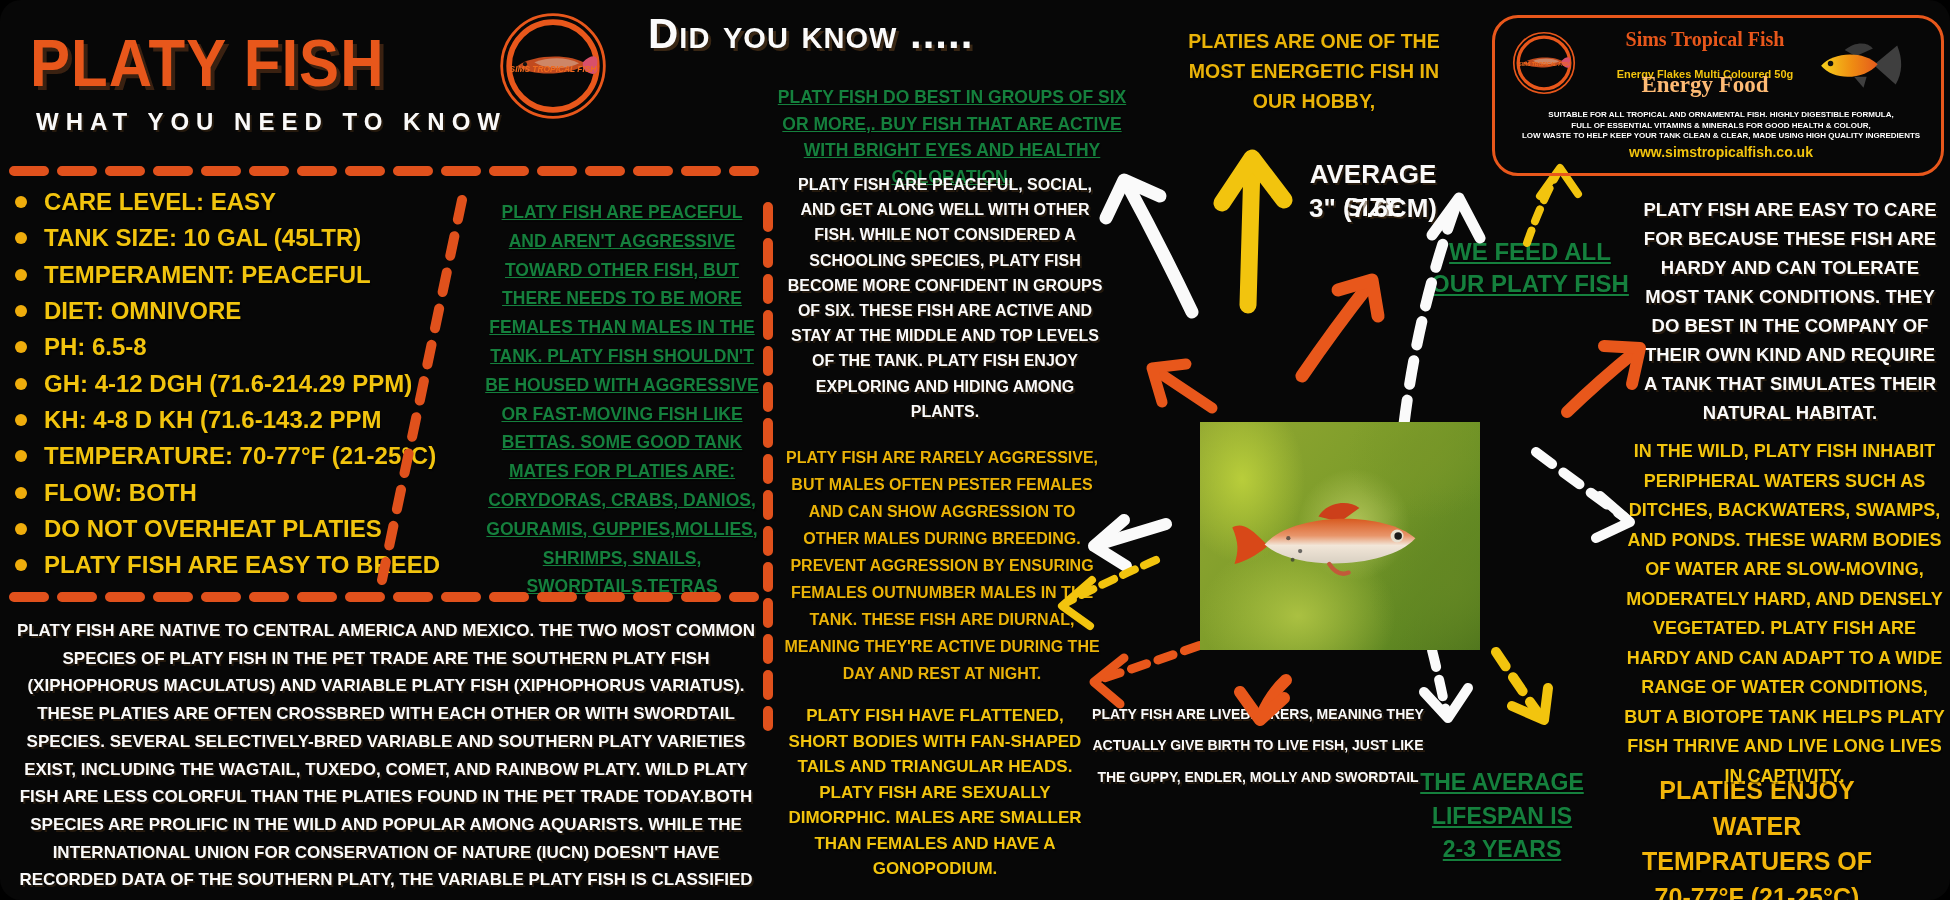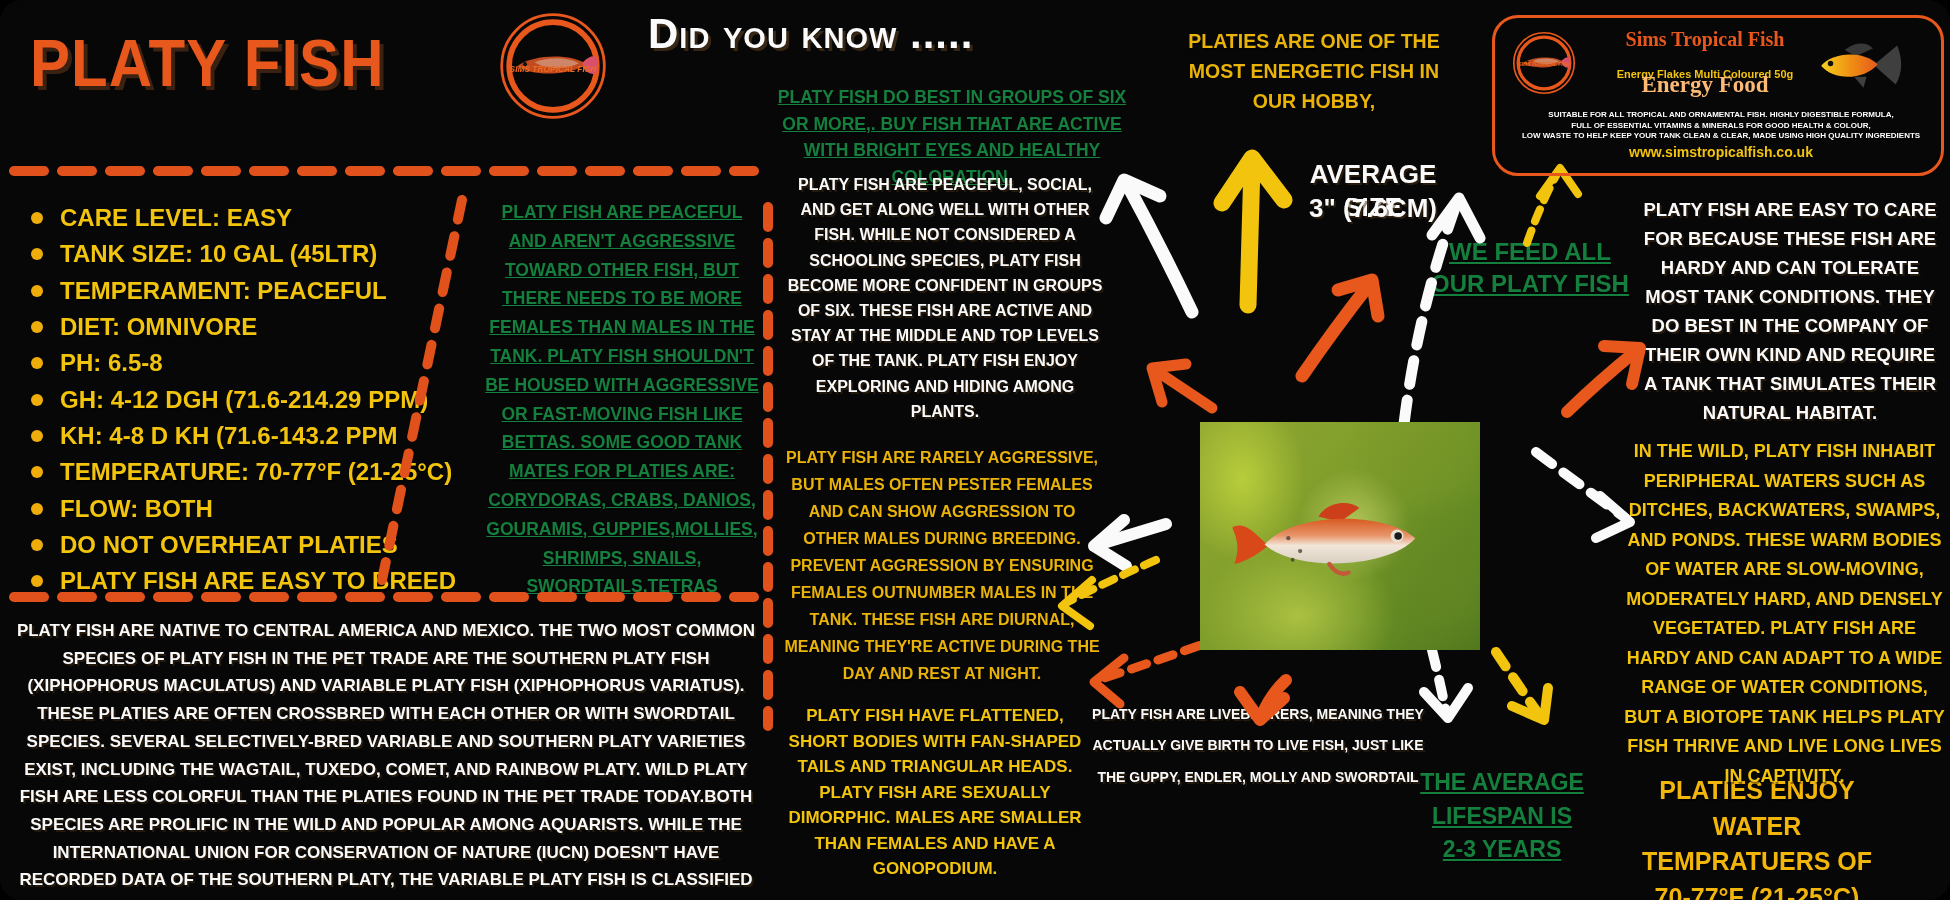--- a/index.html
+++ b/index.html
@@ -27,21 +27,21 @@
   .subtitle {
     position:absolute; left:36px; top:108px; margin:0;
     font-size:24px; letter-spacing:7px; color:#FAFAFA;
     text-shadow:2px 2px 0 rgba(70,45,20,.5);
   }
   .dyk {
     position:absolute; left:648px; top:10px; margin:0;
     font-size:42px; font-variant:small-caps; letter-spacing:1px; color:#FBFBFB;
     text-shadow:3px 3px 0 rgba(90,60,30,.6);
   }
-  ul.care { list-style:none; position:absolute; left:15px; top:184px; margin:16px; padding:0; }
+  ul.care { list-style:none; position:absolute; left:15px; top:184px; margin:0; padding:0; }
   ul.care li { display:flex; align-items:center; gap:17px; height:36.3px; font-size:24px; color:#F2C40E; text-shadow:1px 2px 1px rgba(0,0,0,.45); }
   ul.care .dot { width:12px; height:12px; border-radius:50%; background:#EFAD0C; flex:none; }
 
   .photo {
     position:absolute; left:1200px; top:422px; width:280px; height:228px; z-index:4;
     background:
       radial-gradient(90px 120px at 15% 25%, rgba(190,210,60,.9), rgba(190,210,60,0) 70%),
       radial-gradient(110px 90px at 80% 15%, rgba(120,150,40,.8), rgba(120,150,40,0) 70%),
       radial-gradient(120px 140px at 90% 70%, rgba(100,135,35,.9), rgba(100,135,35,0) 70%),
       radial-gradient(140px 110px at 35% 85%, rgba(180,200,70,.85), rgba(180,200,70,0) 70%),
@@ -63,20 +63,21 @@
   .overlay { position:absolute; inset:0; width:1950px; height:900px; z-index:3; pointer-events:none; }
   .overlay path { fill:none; stroke-linecap:round; stroke-linejoin:round; }
   .aw { stroke:#FAFAFA; } .ay { stroke:#F2C40E; } .ao { stroke:#E8571B; } .ad { stroke:#E0511C; }
 </style>
 </head>
 <body>
 
 <div class="poster">
 
   <h1 class="title">PLATY FISH</h1>
+  <h2 class="subtitle">WHAT YOU NEED TO KNOW</h2>
   <h2 class="dyk">Did you know .....</h2>
 
   <ul class="care">
     <li>
         <span class="dot"></span>
         <span>CARE LEVEL:  EASY</span>
       </li>
     <li>
         <span class="dot"></span>
         <span>TANK SIZE: 10 GAL (45LTR)</span>

